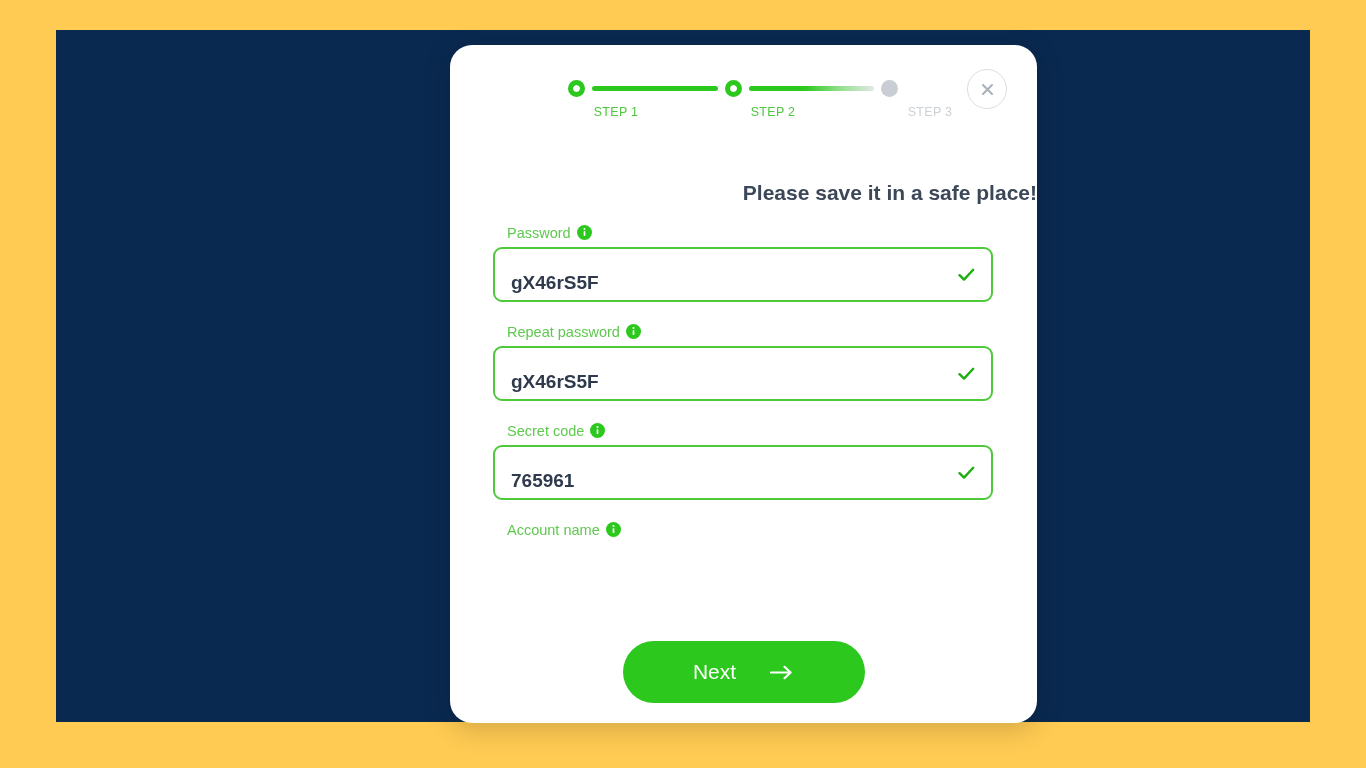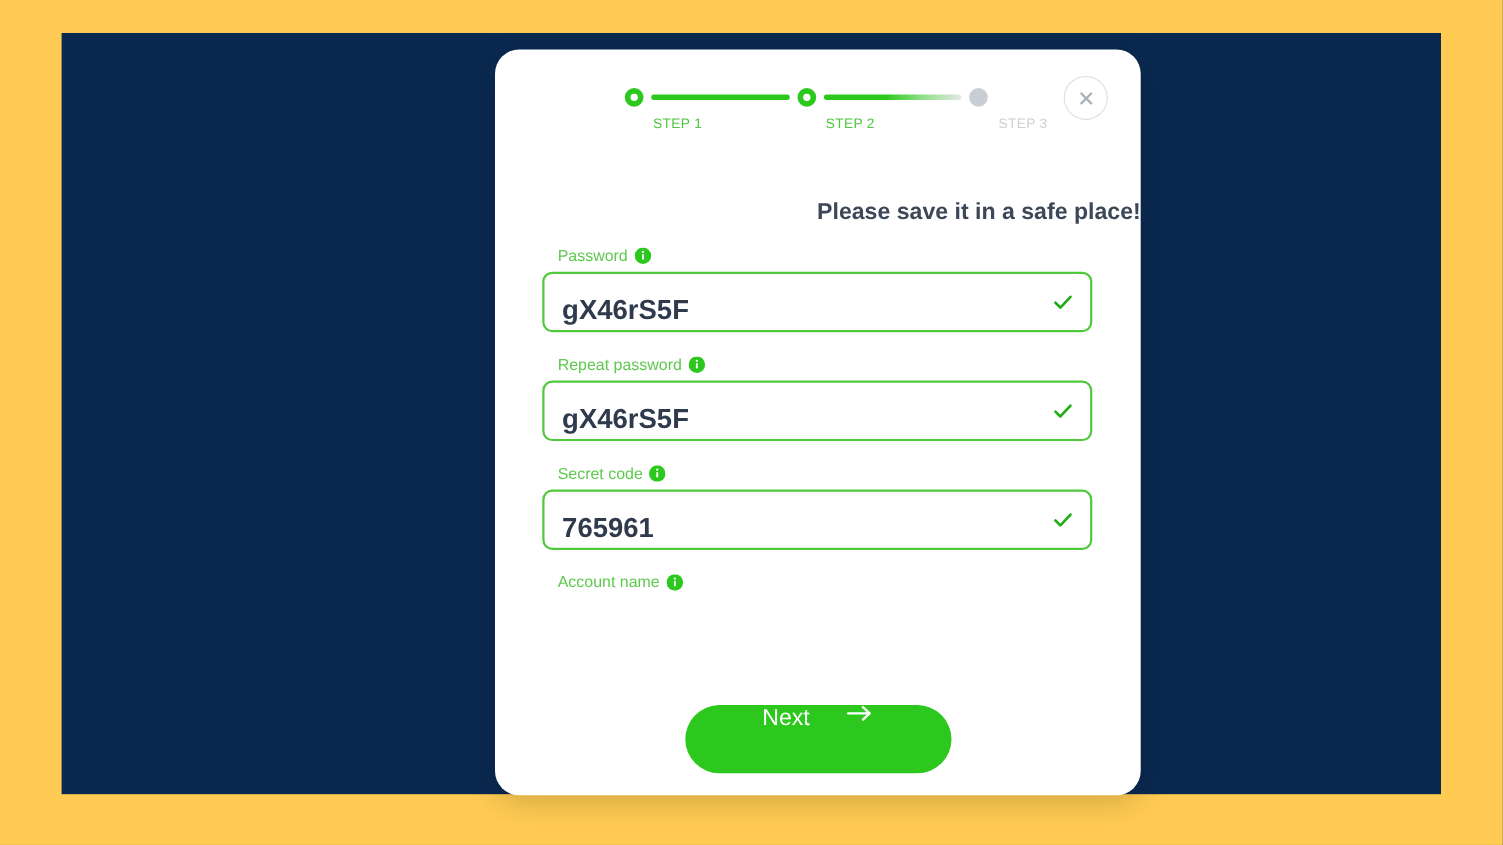--- a/index.html
+++ b/index.html
@@ -172,21 +172,21 @@
     background: #FFFFFF;
     box-sizing: border-box;
     display: flex;
     align-items: center;
   }
   .input-value {
     border: none;
     outline: none;
     background: transparent;
     font-family: "Liberation Sans", sans-serif;
-    font-size: 25px;
+    font-size: 19px;
     font-weight: bold;
     color: #2F3A4C;
     padding: 16px 46px 0 16px;
     width: 100%;
     height: 100%;
     box-sizing: border-box;
   }
   .check-icon {
     position: absolute;
     right: 16px;
@@ -204,21 +204,21 @@
     width: 242px;
     height: 62px;
     border: none;
     border-radius: 31px;
     background: #2DC81E;
     color: #FFFFFF;
     font-family: "Liberation Sans", sans-serif;
     font-size: 21px;
     cursor: pointer;
     display: flex;
-    align-items: flex-start;
+    align-items: center;
     justify-content: center;
     gap: 34px;
     padding: 0;
   }
   .next-btn .arrow { display: inline-flex; }
 </style>
 </head>
 <body>
 
 <div class="stage-wrap">

